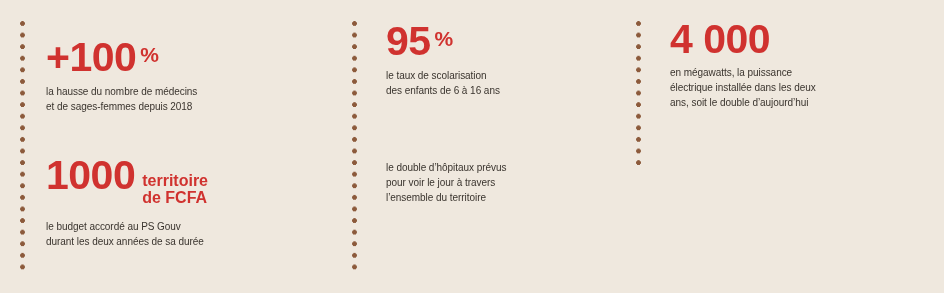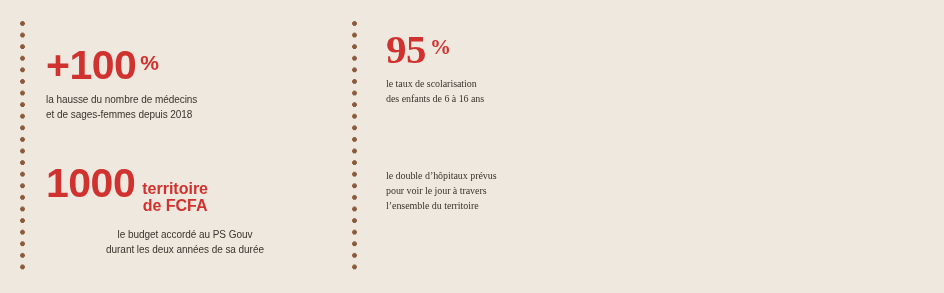--- a/index.html
+++ b/index.html
@@ -24,21 +24,21 @@
   }
 
   
   .column {
     position: absolute;
     top: 0;
     height: 293px;
     box-sizing: border-box;
   }
   .col-1 { left: 0px;   width: 330px; }
-  .col-2 { left: 330px; width: 290px; font-family: Liberation Serif, serif; }
+  .col-2 { left: 330px; width: 290px; }
   .col-3 { left: 620px; width: 324px; }
 
   
   .divider {
     position: absolute;
     top: 21px;
     width: 5px;
     background-image: radial-gradient(
         circle at 2.5px 2.5px,
         #8C5A3B 0,
@@ -48,36 +48,36 @@
     background-repeat: repeat-y;
     pointer-events: none;
   }
   .col-1 .divider { left: 20px; height: 252px; }
   .col-2 .divider { left: 22px; height: 252px; }
   .col-3 .divider { left: 16px; height: 146px; }
 
   
   .stats {
     position: absolute;
-    top: 8px;
+    top: 0;
     height: 206px;
   }
   .col-1 .stats { left: 46px; width: 278px; }
   .col-2 .stats { left: 56px; width: 228px; }
   .col-3 .stats { left: 50px; width: 270px; }
 
   .stat {
     position: absolute;
     left: 0;
     width: 100%;
   }
 
   
   .stat-1a { top: 38px; }
-  .stat-1b { top: 156px; text-align: center; }
+  .stat-1b { top: 156px; }
   .stat-2a { top: 22px; }
   .stat-2b { top: 148px; }
   .stat-3a { top: 20px; }
 
   
   .headline {
     display: flex;
     align-items: baseline;
     color: #D0322F;
     font-weight: 700;
@@ -167,14 +167,29 @@
 
       <div class="stat stat-2b">
         <div class="body-copy">le double d’hôpitaux prévus
 pour voir le jour à travers
 l’ensemble du territoire</div>
       </div>
 
     </div>
   </div>
 
+  <div class="column col-3">
+    <div class="divider"></div>
+    <div class="stats">
+
+      <div class="stat stat-3a">
+        <div class="headline">
+          <span class="big">4 000</span>
+        </div>
+        <div class="body-copy">en mégawatts, la puissance
+électrique installée dans les deux
+ans, soit le double d’aujourd’hui</div>
+      </div>
+
+    </div>
+  </div>
 
 </div>
 
 </body></html>

